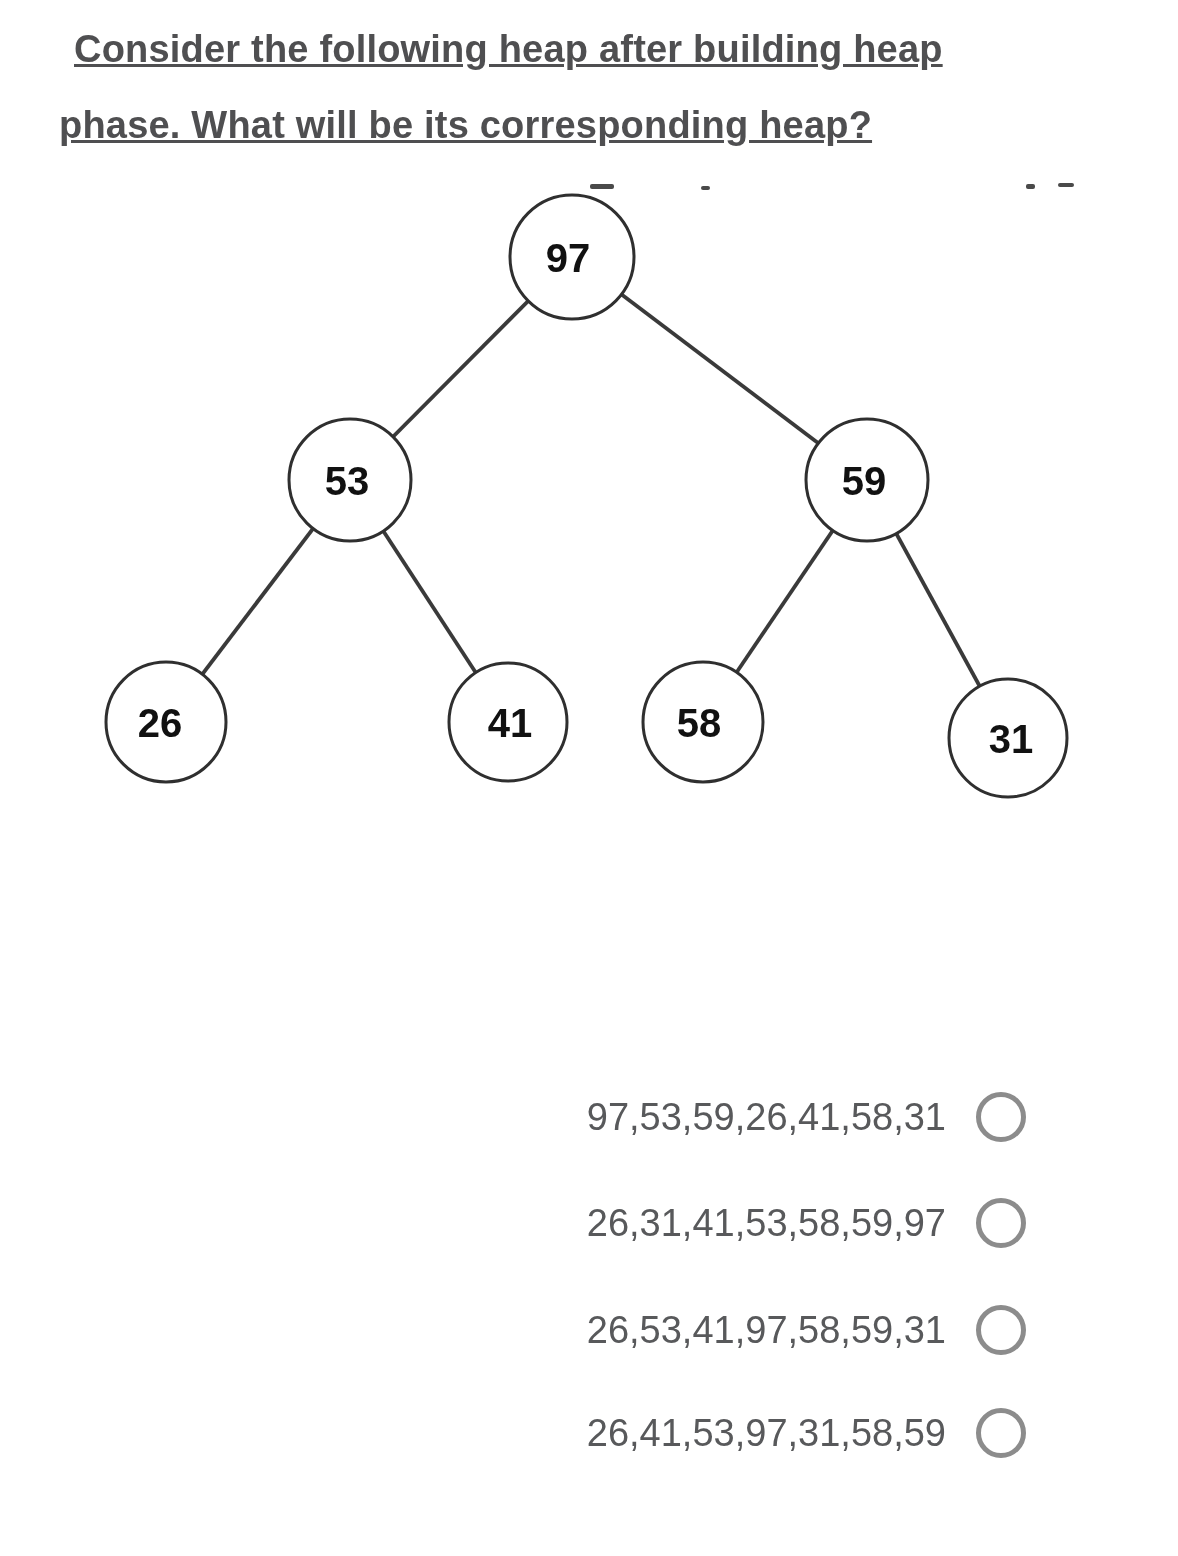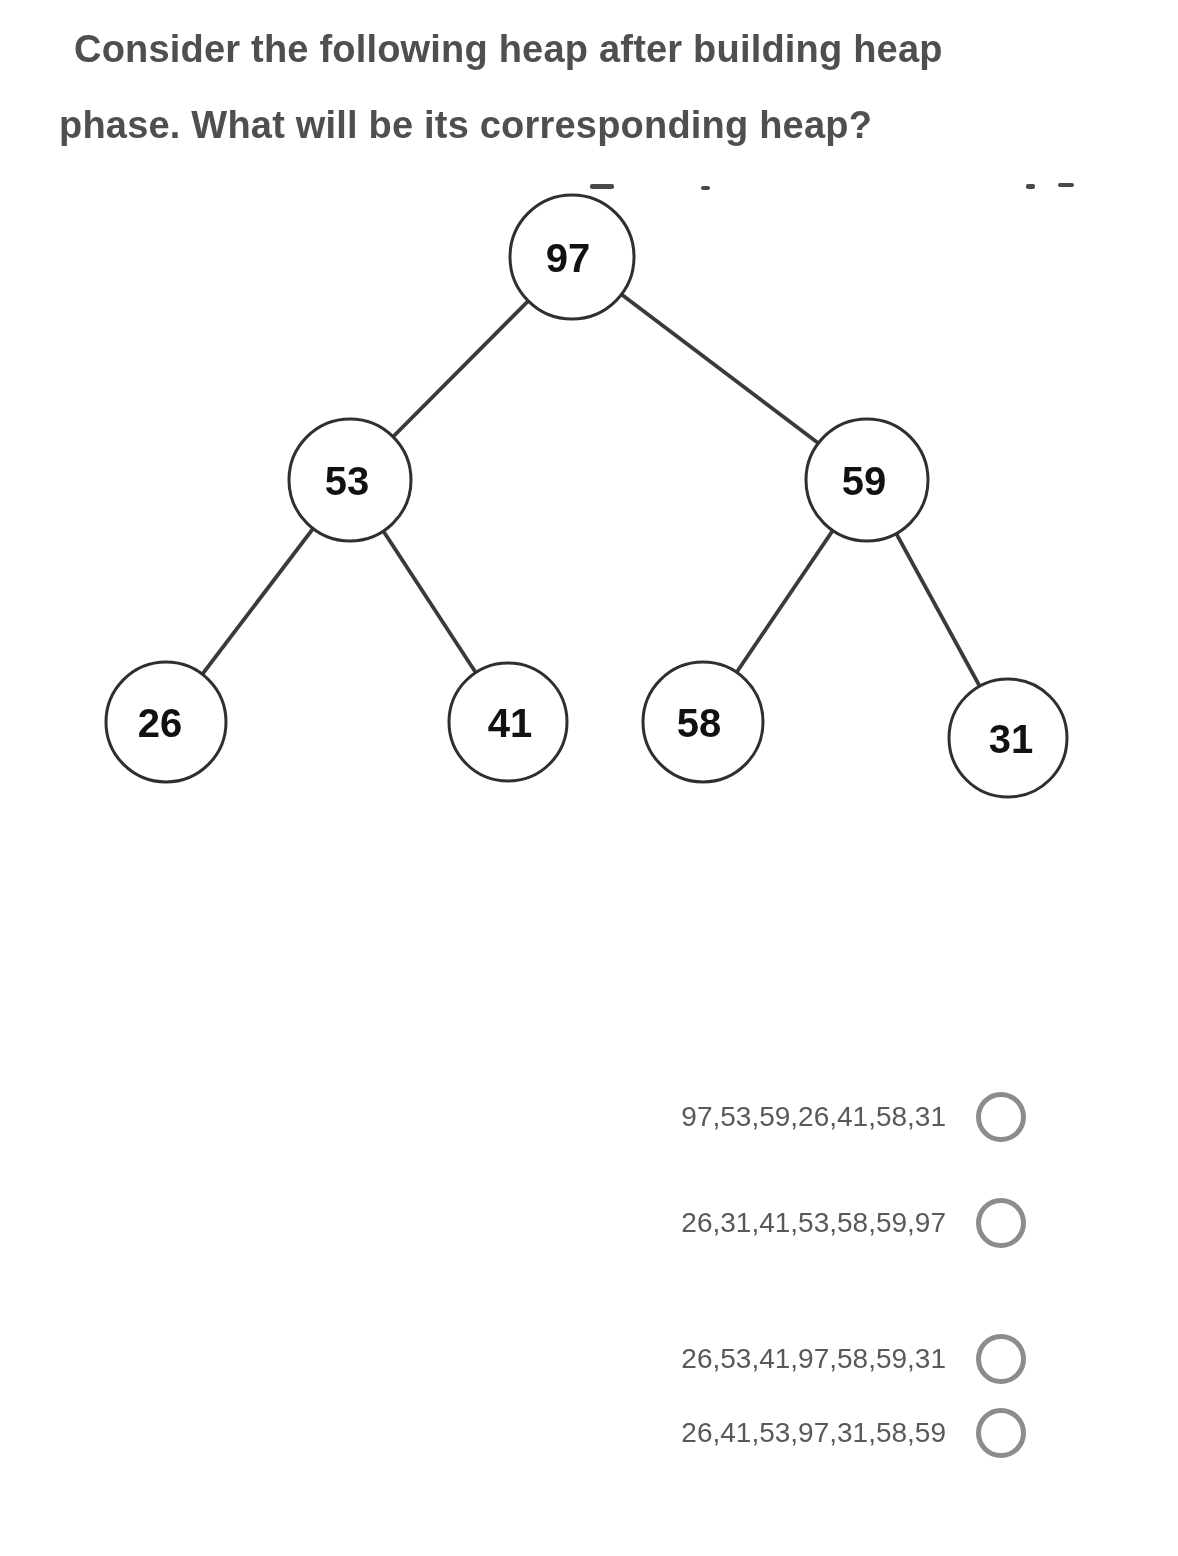--- a/index.html
+++ b/index.html
@@ -12,20 +12,21 @@
     font-family: "Liberation Sans", sans-serif;
     overflow: hidden;
   }
   .q-line {
     position: absolute;
     font-size: 38px;
     font-weight: bold;
     color: #4f4f51;
     white-space: nowrap;
     letter-spacing: 0.2px;
+    text-decoration: underline;
   }
   .q-line1 { left: 74px; top: 28px; }
   .q-line2 { left: 59px; top: 104px; }
   .tree-svg {
     position: absolute;
     left: 0; top: 0;
     width: 1178px; height: 900px;
   }
   .node-circle {
     fill: #ffffff;
@@ -48,36 +49,36 @@
     position: absolute;
     left: 0; right: 0;
     height: 52px;
     display: flex;
     align-items: center;
     justify-content: flex-end;
     padding-right: 152px;
     gap: 30px;
   }
   .option-label {
-    font-size: 28px;
+    font-size: 38px;
     color: #58595b;
     white-space: nowrap;
   }
   .radio {
     width: 50px;
     height: 50px;
     border: 5px solid #8c8c8c;
     border-radius: 50%;
     background: #ffffff;
     flex: 0 0 auto;
     cursor: pointer;
   }
   .opt-1 { top: 1091px; }
   .opt-2 { top: 1197px; text-align: right; }
-  .opt-3 { top: 1304px; margin-top: 29px; }
+  .opt-3 { top: 1304px; }
   .opt-4 { top: 1407px; }
 </style>
 </head>
 <body>
 
 <div class="page">
 
   <div class="q-line q-line1">Consider the following heap after building heap</div>
   <div class="q-line q-line2">phase. What will be its corresponding heap?</div>
 

